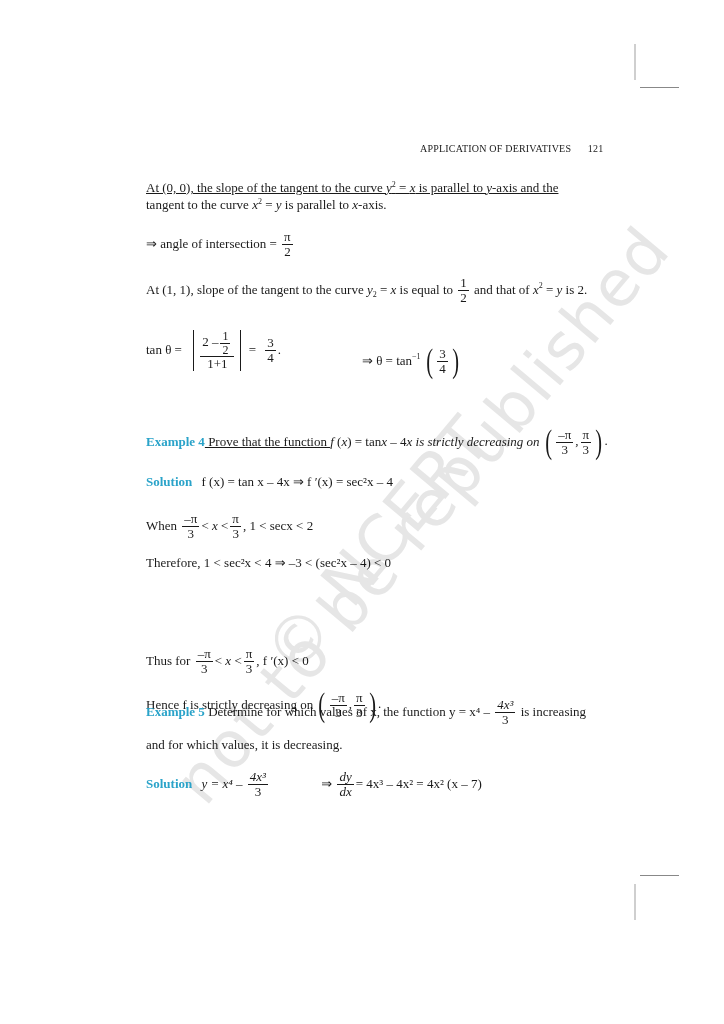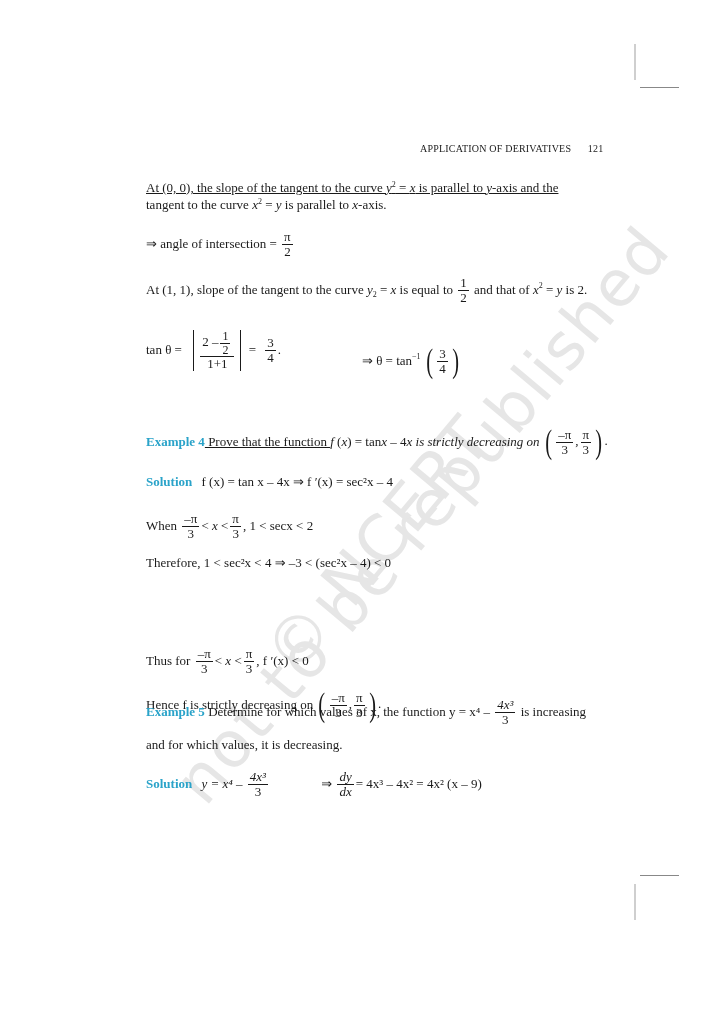--- a/index.html
+++ b/index.html
@@ -151,14 +151,14 @@
   <span class="lbl" style="vertical-align:middle;">Solution</span>
   <span class="i" style="vertical-align:middle;margin-left:6px;">y = x⁴ – </span>
   <span class="frac">
       <span class="num i">4x³</span>
       <span class="den">3</span>
     </span>
   <span style="vertical-align:middle;margin-left:48px;">⇒</span>
   <span class="frac">
       <span class="num i">dy</span>
       <span class="den i">dx</span>
-    </span><span style="vertical-align:middle;">= 4x³ – 4x² = 4x² (x – 9)</span>
+    </span><span style="vertical-align:middle;">= 4x³ – 4x² = 4x² (x – 7)</span>
 </div>
 
 </body></html>

